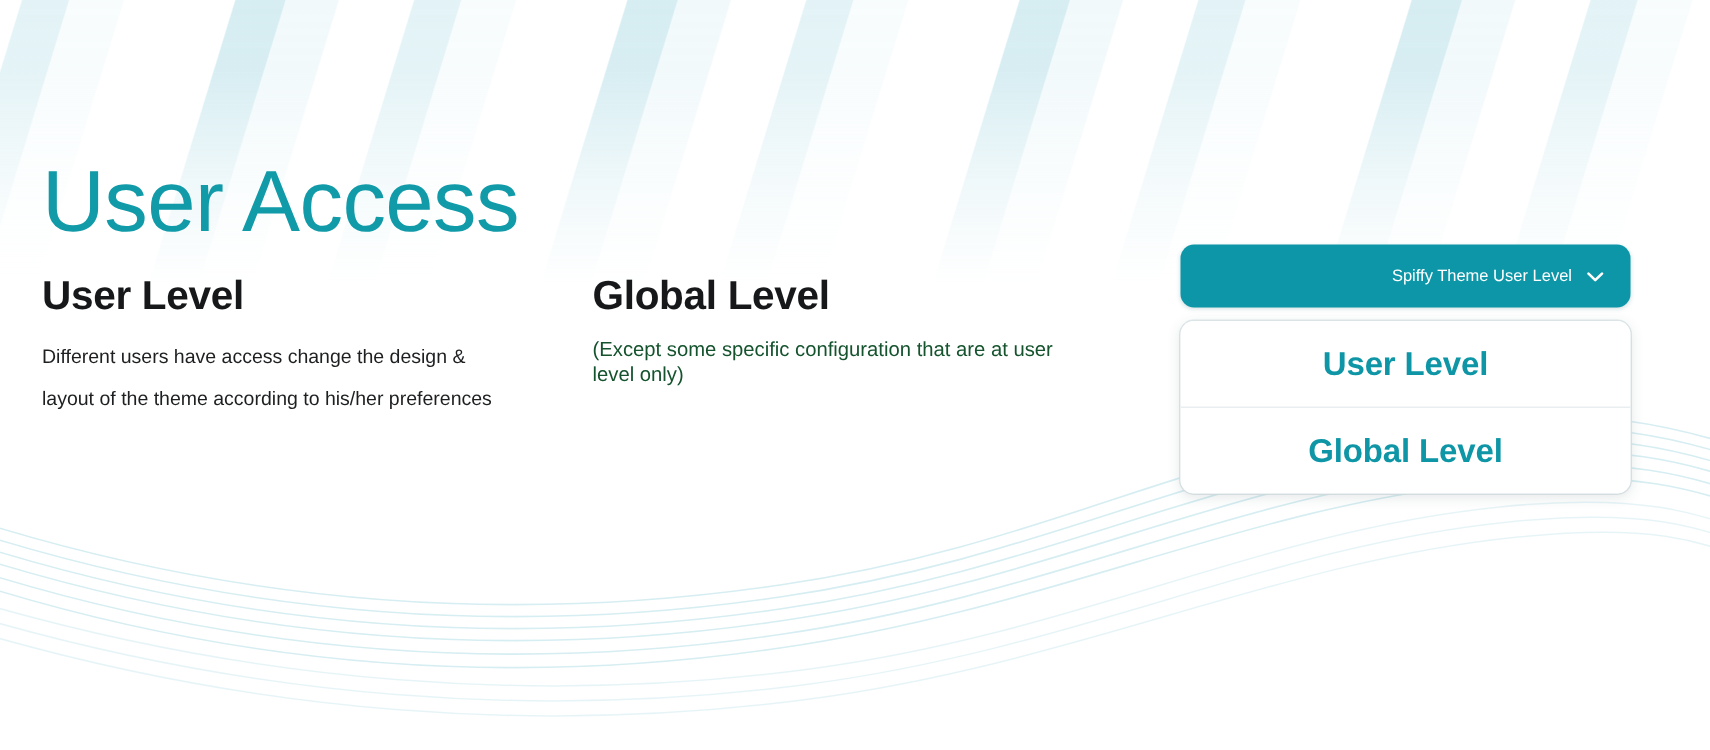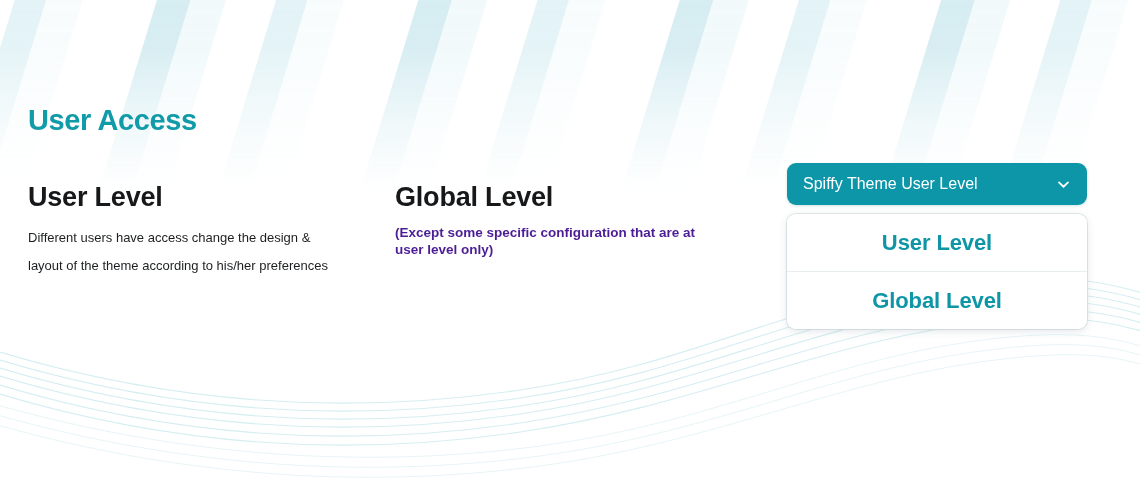--- a/index.html
+++ b/index.html
@@ -64,23 +64,23 @@
     width: 1140px;
     height: 250px;
   }
 
   
   .page-title {
     position: absolute;
     left: 28px;
     top: 106px;
     margin: 0;
-    font-size: 29px;
+    font-size: 58px;
     line-height: 1;
-    font-weight: 700;
+    font-weight: 400;
     letter-spacing: -0.4px;
     color: #119aa8;
   }
 
   .col {
     position: absolute;
     top: 183px;
     width: 350px;
   }
   .col-user   { left: 28px; }
@@ -101,22 +101,22 @@
     line-height: 28px;
     font-weight: 400;
     color: #1d1f21;
     max-width: 320px;
   }
 
   .col-note {
     margin: 6px 0 0 0;
     font-size: 13.5px;
     line-height: 17px;
-    font-weight: 700;
-    color: #4c1d95;
+    font-weight: 400;
+    color: #14532d;
     max-width: 330px;
   }
 
   
   .dropdown {
     position: absolute;
     left: 787px;
     top: 163px;
     width: 300px;
   }
@@ -131,22 +131,22 @@
     padding: 0 16px;
     border: none;
     border-radius: 9px;
     background: #0d96a8;
     box-shadow: 0 1px 3px rgba(17, 90, 100, 0.18);
     cursor: pointer;
   }
 
   .dropdown-toggle-label {
     flex: 1 1 auto;
-    text-align: left;
-    font-size: 16px;
+    text-align: right;
+    font-size: 11px;
     line-height: 1;
     font-weight: 400;
     color: #ffffff;
     white-space: nowrap;
   }
 
   .chevron-down-icon {
     flex: 0 0 auto;
     display: block;
     width: 15px;

